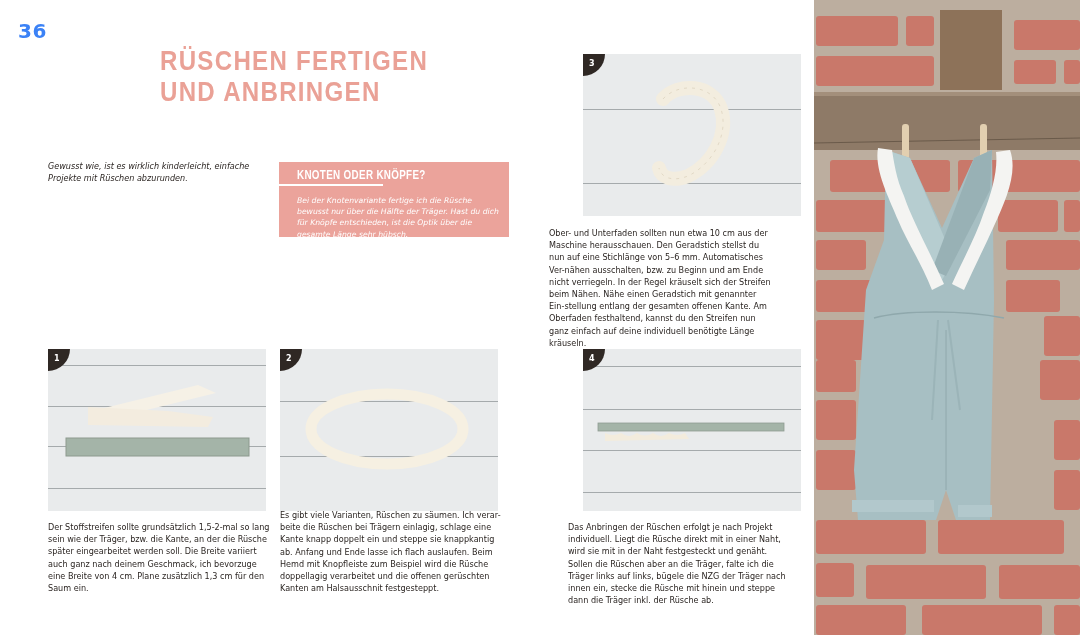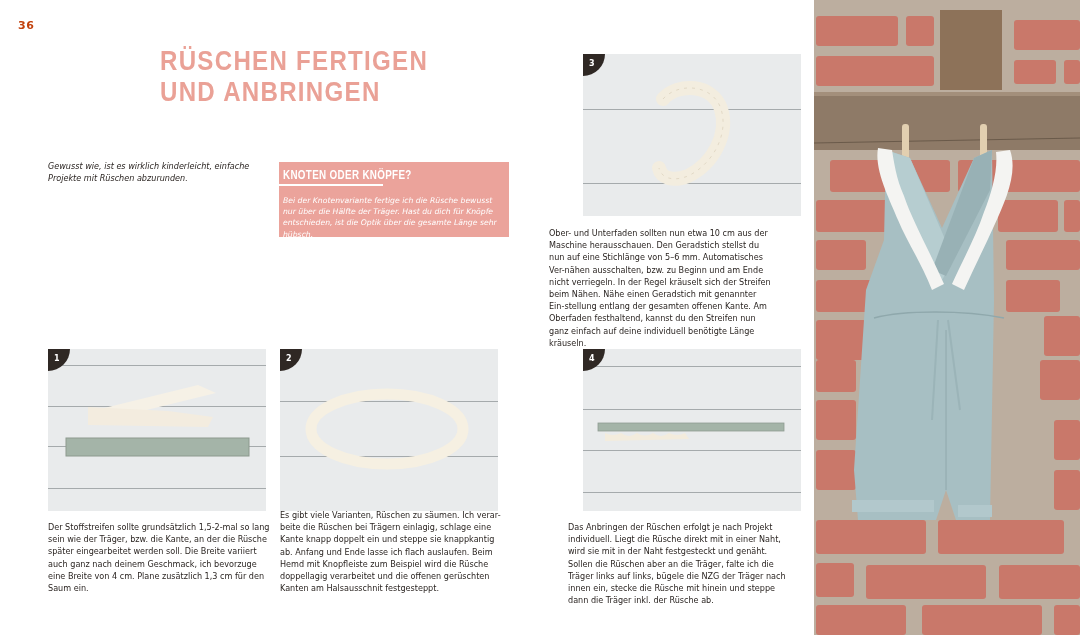--- a/index.html
+++ b/index.html
@@ -1,27 +1,27 @@
 <!DOCTYPE html>
 <html><head>
 <meta charset="utf-8">
 <style>
   * { box-sizing: border-box; margin: 0; padding: 0; }
   html, body { width: 1080px; height: 635px; overflow: hidden; background: #ffffff; }
   body { position: relative; font-family: "DejaVu Sans", sans-serif; color: #2b2522; }
 
-  .page-number { position: absolute; left: 18px; top: 19px; font-family: "DejaVu Sans", sans-serif; font-weight: bold; font-size: 11px; color: #c2410c; letter-spacing: 0.5px; }
+  .page-number { position: absolute; left: 18px; top: 19px; font-family: "DejaVu Sans", sans-serif; font-weight: bold; font-size: 20px; color: #3b82f6; letter-spacing: 0.5px; }
 
   .title { position: absolute; left: 160px; top: 45px; width: 240px; text-align: center; font-family: "Liberation Sans", sans-serif; font-weight: bold; font-size: 28px; line-height: 31px; color: #eaa196; letter-spacing: 1.5px; transform: scaleX(0.86); transform-origin: left top; white-space: nowrap; }
   .title span { display: block; }
 
   .intro { position: absolute; left: 48px; top: 160px; width: 216px; font-family: "DejaVu Sans", sans-serif; font-style: italic; font-size: 8.1px; line-height: 12.1px; color: #2b2522; }
   .intro p { margin-bottom: 3px; }
 
-  .callout { position: absolute; left: 279px; top: 162px; width: 230px; height: 75px; background: #eba39b; padding: 6px 10px 6px 4px; }
+  .callout { position: absolute; left: 279px; top: 162px; width: 230px; height: 75px; background: #eba39b; padding: 6px 10px 6px 18px; }
   .callout-title { font-family: "Liberation Sans", sans-serif; font-weight: bold; font-size: 12px; color: #ffffff; letter-spacing: 0.4px; transform: scaleX(0.82); transform-origin: left top; white-space: nowrap; padding-bottom: 1px; }
   .callout-rule { position: absolute; left: 0; top: 22px; width: 104px; height: 1.5px; background: #ffffff; }
   .callout-body { margin-top: 12px; font-family: "DejaVu Sans", sans-serif; font-style: italic; font-size: 7.7px; line-height: 11.2px; color: #ffffff; }
 
   .photo { position: absolute; background: #e9ebec; overflow: hidden; }
   .photo .plank-line { position: absolute; left: 0; right: 0; height: 1px; background: #8d9497; opacity: 0.75; }
   .photo .badge { position: absolute; left: 0; top: 0; width: 22px; height: 22px; background: #2f2824; border-bottom-right-radius: 22px; color: #fff; font-family: "DejaVu Sans", sans-serif; font-weight: bold; font-size: 8px; padding: 5px 0 0 6px; }
 
   .photo-1 { left: 48px; top: 349px; width: 218px; height: 162px; }
   .photo-2 { left: 280px; top: 349px; width: 218px; height: 162px; }

